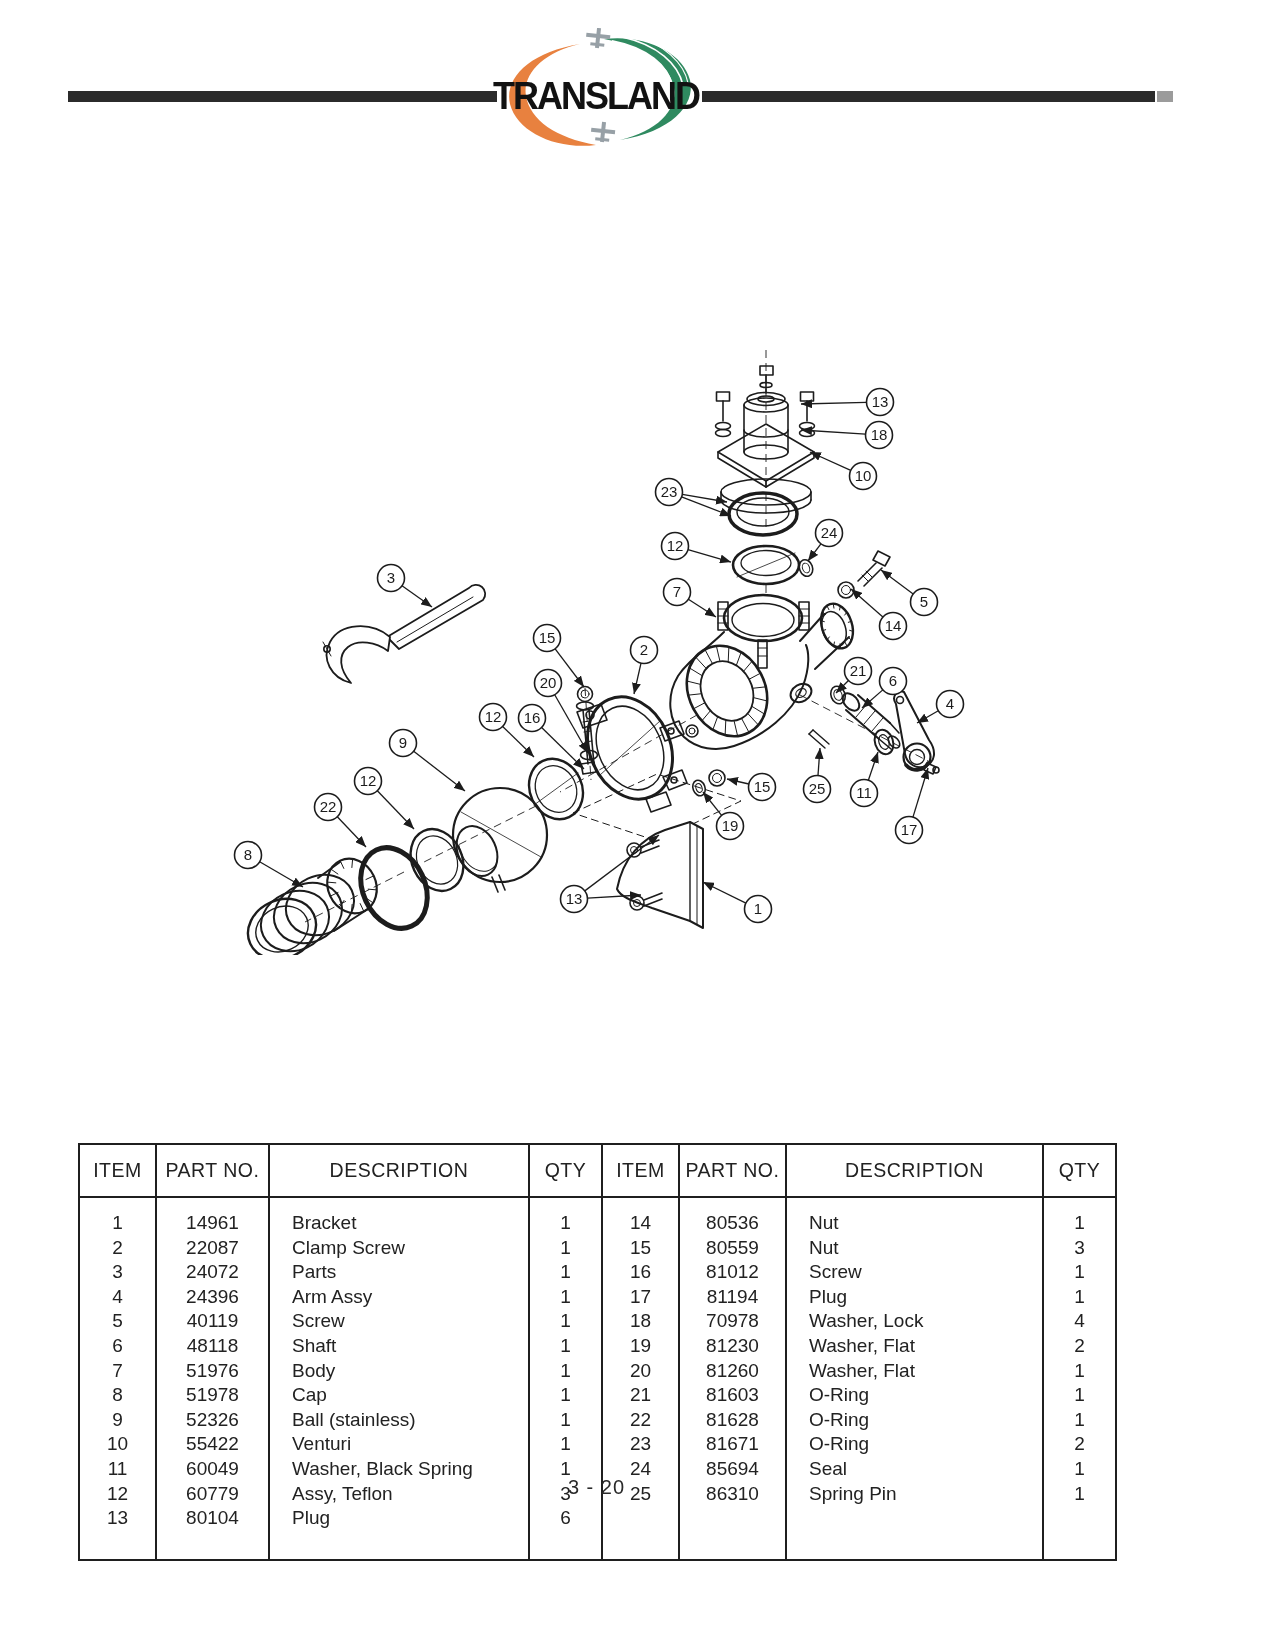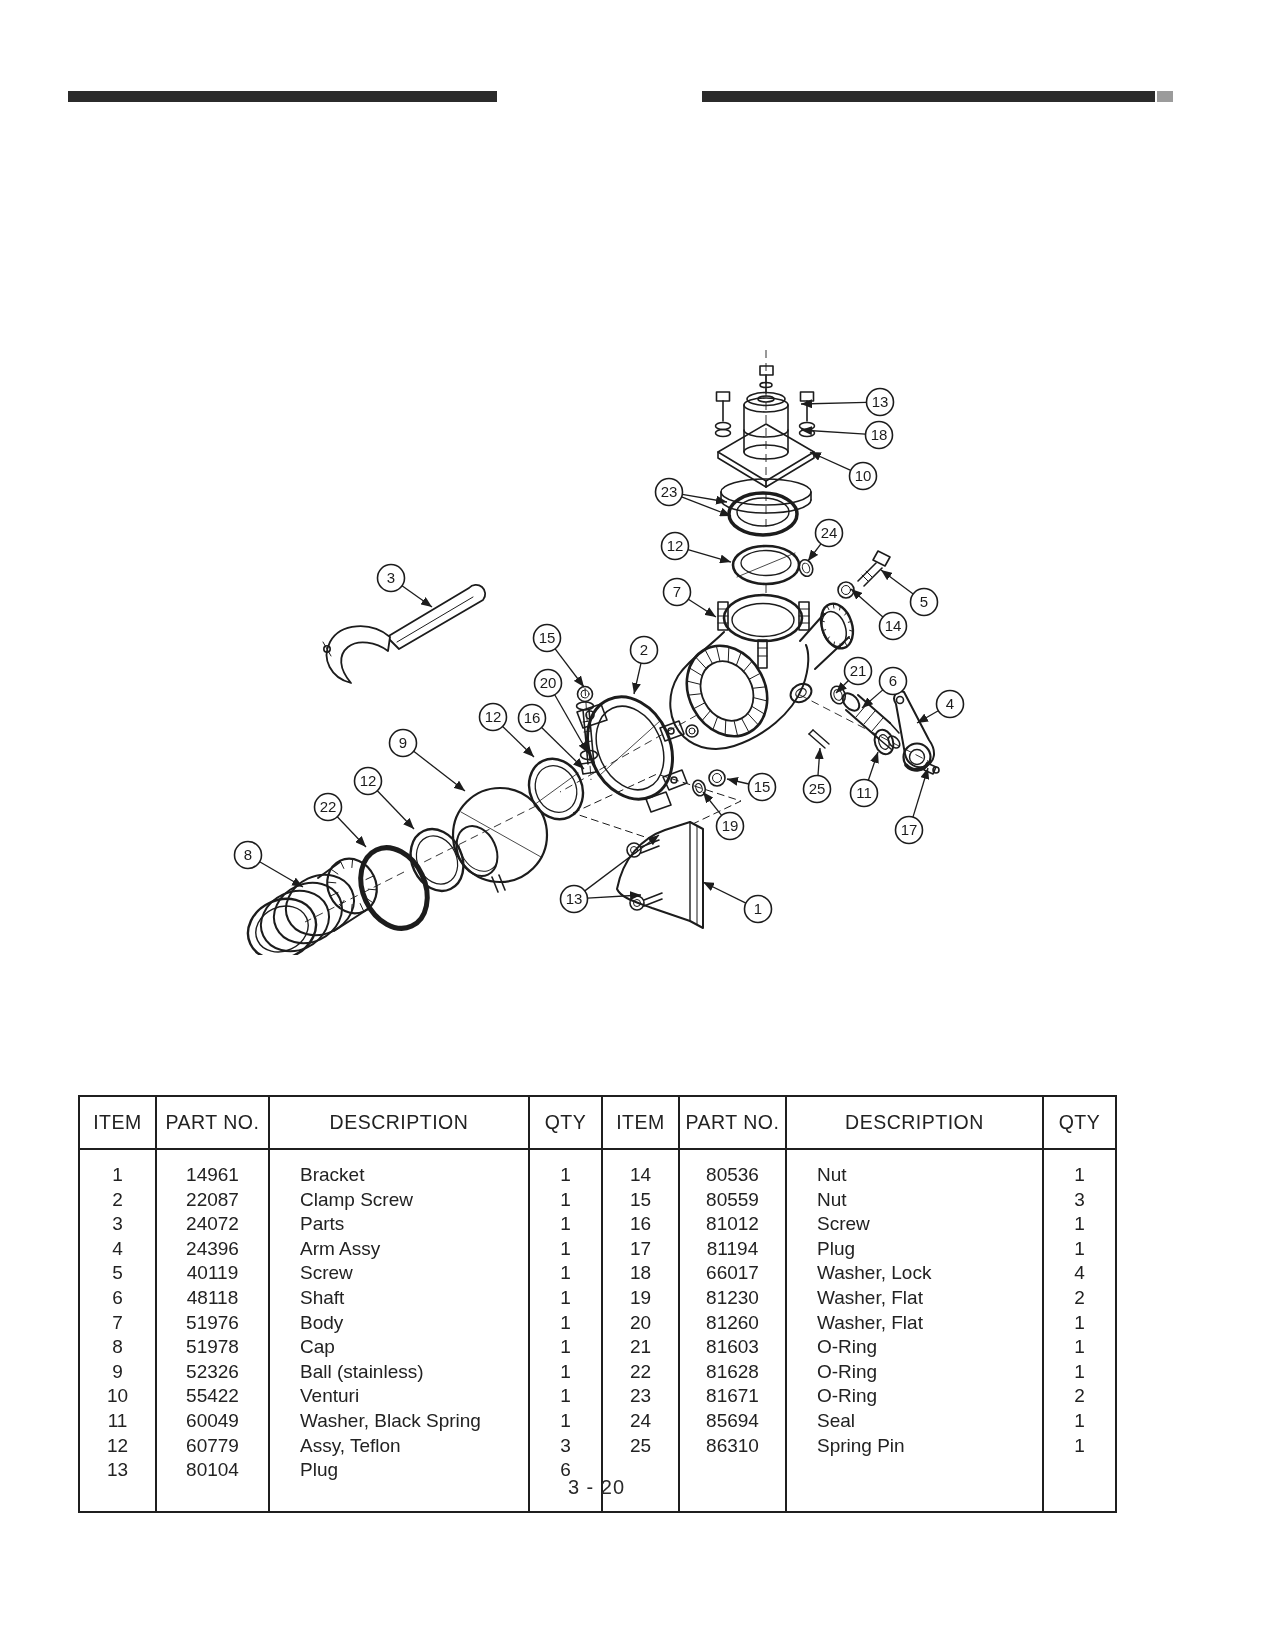--- a/index.html
+++ b/index.html
@@ -21,46 +21,70 @@
     color:#141414; letter-spacing:0px;
   }
 
   .diagram { position:absolute; left:195px; top:335px; }
 
   .parts-table {
     position:absolute; left:78px; top:1095px; width:1037px;
     border-collapse:collapse; table-layout:fixed;
     font-size:19px; color:#222;
   }
-  .parts-table { border:2.5px solid #1f1f1f; }
+  .parts-table { border:2.5px solid #1f1f1f;margin-top:48px; }
   .parts-table th {
     font-weight:normal; font-size:19.5px; height:51px;
     border-bottom:2.5px solid #1f1f1f; text-align:center; letter-spacing:0.5px;
   }
   .parts-table th, .parts-table td { border-left:2px solid #1f1f1f; padding:0; }
   .parts-table th:first-child, .parts-table td:first-child { border-left:none; }
   .parts-table td { line-height:24.6px; text-align:center; white-space:nowrap; overflow:hidden; }
-  .parts-table td.c-desc { text-align:left; padding-left:30px; }
+  .parts-table td.c-desc { text-align:left; padding-left:22px; }
   .parts-table tr.sp-top td { height:13px; }
   .parts-table tr.sp-bot td { height:28px; }
 
   .pageno {
     position:absolute; left:78px; top:1476px; width:1037px;
     text-align:center; font-size:20px; color:#2a2a2a; letter-spacing:1px;
   }
 </style>
 </head>
 <body>
 
 <div class="page">
 
   <div class="bar bar-left"></div>
   <div class="bar bar-right"></div>
   <div class="bar-tail"></div>
 
+  <div class="logo-wrap">
+    <svg width="222" height="128" viewBox="0 0 222 128">
+
+      <path d="M 88,16 C 38,24 12,50 18,76 C 25,104 64,122 104,117 C 64,110 38,92 34,68 C 30,46 52,24 88,16 Z" fill="#e8813f" stroke="none"></path>
+
+      <path d="M 128,112 C 178,104 204,78 198,52 C 191,24 152,6 112,11 C 152,18 178,36 182,60 C 186,82 164,104 128,112 Z" fill="#2f8a60" stroke="none"></path>
+      <path d="M 120,13 C 156,20 176,38 180,58" fill="none" stroke="#ffffff" stroke-width="2"></path>
+      <path d="M 130,9 C 166,17 186,36 191,57" fill="none" stroke="#ffffff" stroke-width="1.6"></path>
+      <path d="M 141,7 C 172,16 192,35 196,55" fill="none" stroke="#ffffff" stroke-width="1.2"></path>
+
+      <g fill="#97a0a6" transform="rotate(6 106 10)">
+        <rect x="104" y="0" width="4" height="20"></rect>
+        <rect x="94" y="6" width="24" height="4"></rect>
+        <rect x="99" y="15" width="14" height="3"></rect>
+      </g>
+      <g fill="#97a0a6" transform="rotate(6 111 104)">
+        <rect x="109" y="94" width="4" height="20"></rect>
+        <rect x="99" y="101" width="24" height="4"></rect>
+        <rect x="104" y="110" width="14" height="3"></rect>
+      </g>
+
+      <text x="104" y="81" text-anchor="middle" font-family="Liberation Sans, sans-serif" font-size="36" font-weight="bold" letter-spacing="-2" fill="#121212" transform="scale(1,1.08) translate(0,-6)">TRANSLAND</text>
+    </svg>
+  </div>
 
 
   <div class="diagram">
   <svg id="diag" width="800" height="620" viewBox="195 335 800 620">
     <defs>
       <marker id="arr" markerUnits="userSpaceOnUse" markerWidth="12" markerHeight="9" refX="11" refY="4.5" orient="auto">
         <path d="M0,0 L11,4.5 L0,9 Z" fill="#1c1c1c"></path>
       </marker>
     </defs>
 
@@ -544,21 +568,21 @@
           <td class="c-part">81194</td>
           <td class="c-desc">Plug</td>
           <td class="c-qty">1</td>
         </tr>
         <tr>
           <td class="c-item">5</td>
           <td class="c-part">40119</td>
           <td class="c-desc">Screw</td>
           <td class="c-qty">1</td>
           <td class="c-item">18</td>
-          <td class="c-part">66017</td>
+          <td class="c-part">70978</td>
           <td class="c-desc">Washer, Lock</td>
           <td class="c-qty">4</td>
         </tr>
         <tr>
           <td class="c-item">6</td>
           <td class="c-part">48118</td>
           <td class="c-desc">Shaft</td>
           <td class="c-qty">1</td>
           <td class="c-item">19</td>
           <td class="c-part">81230</td>

